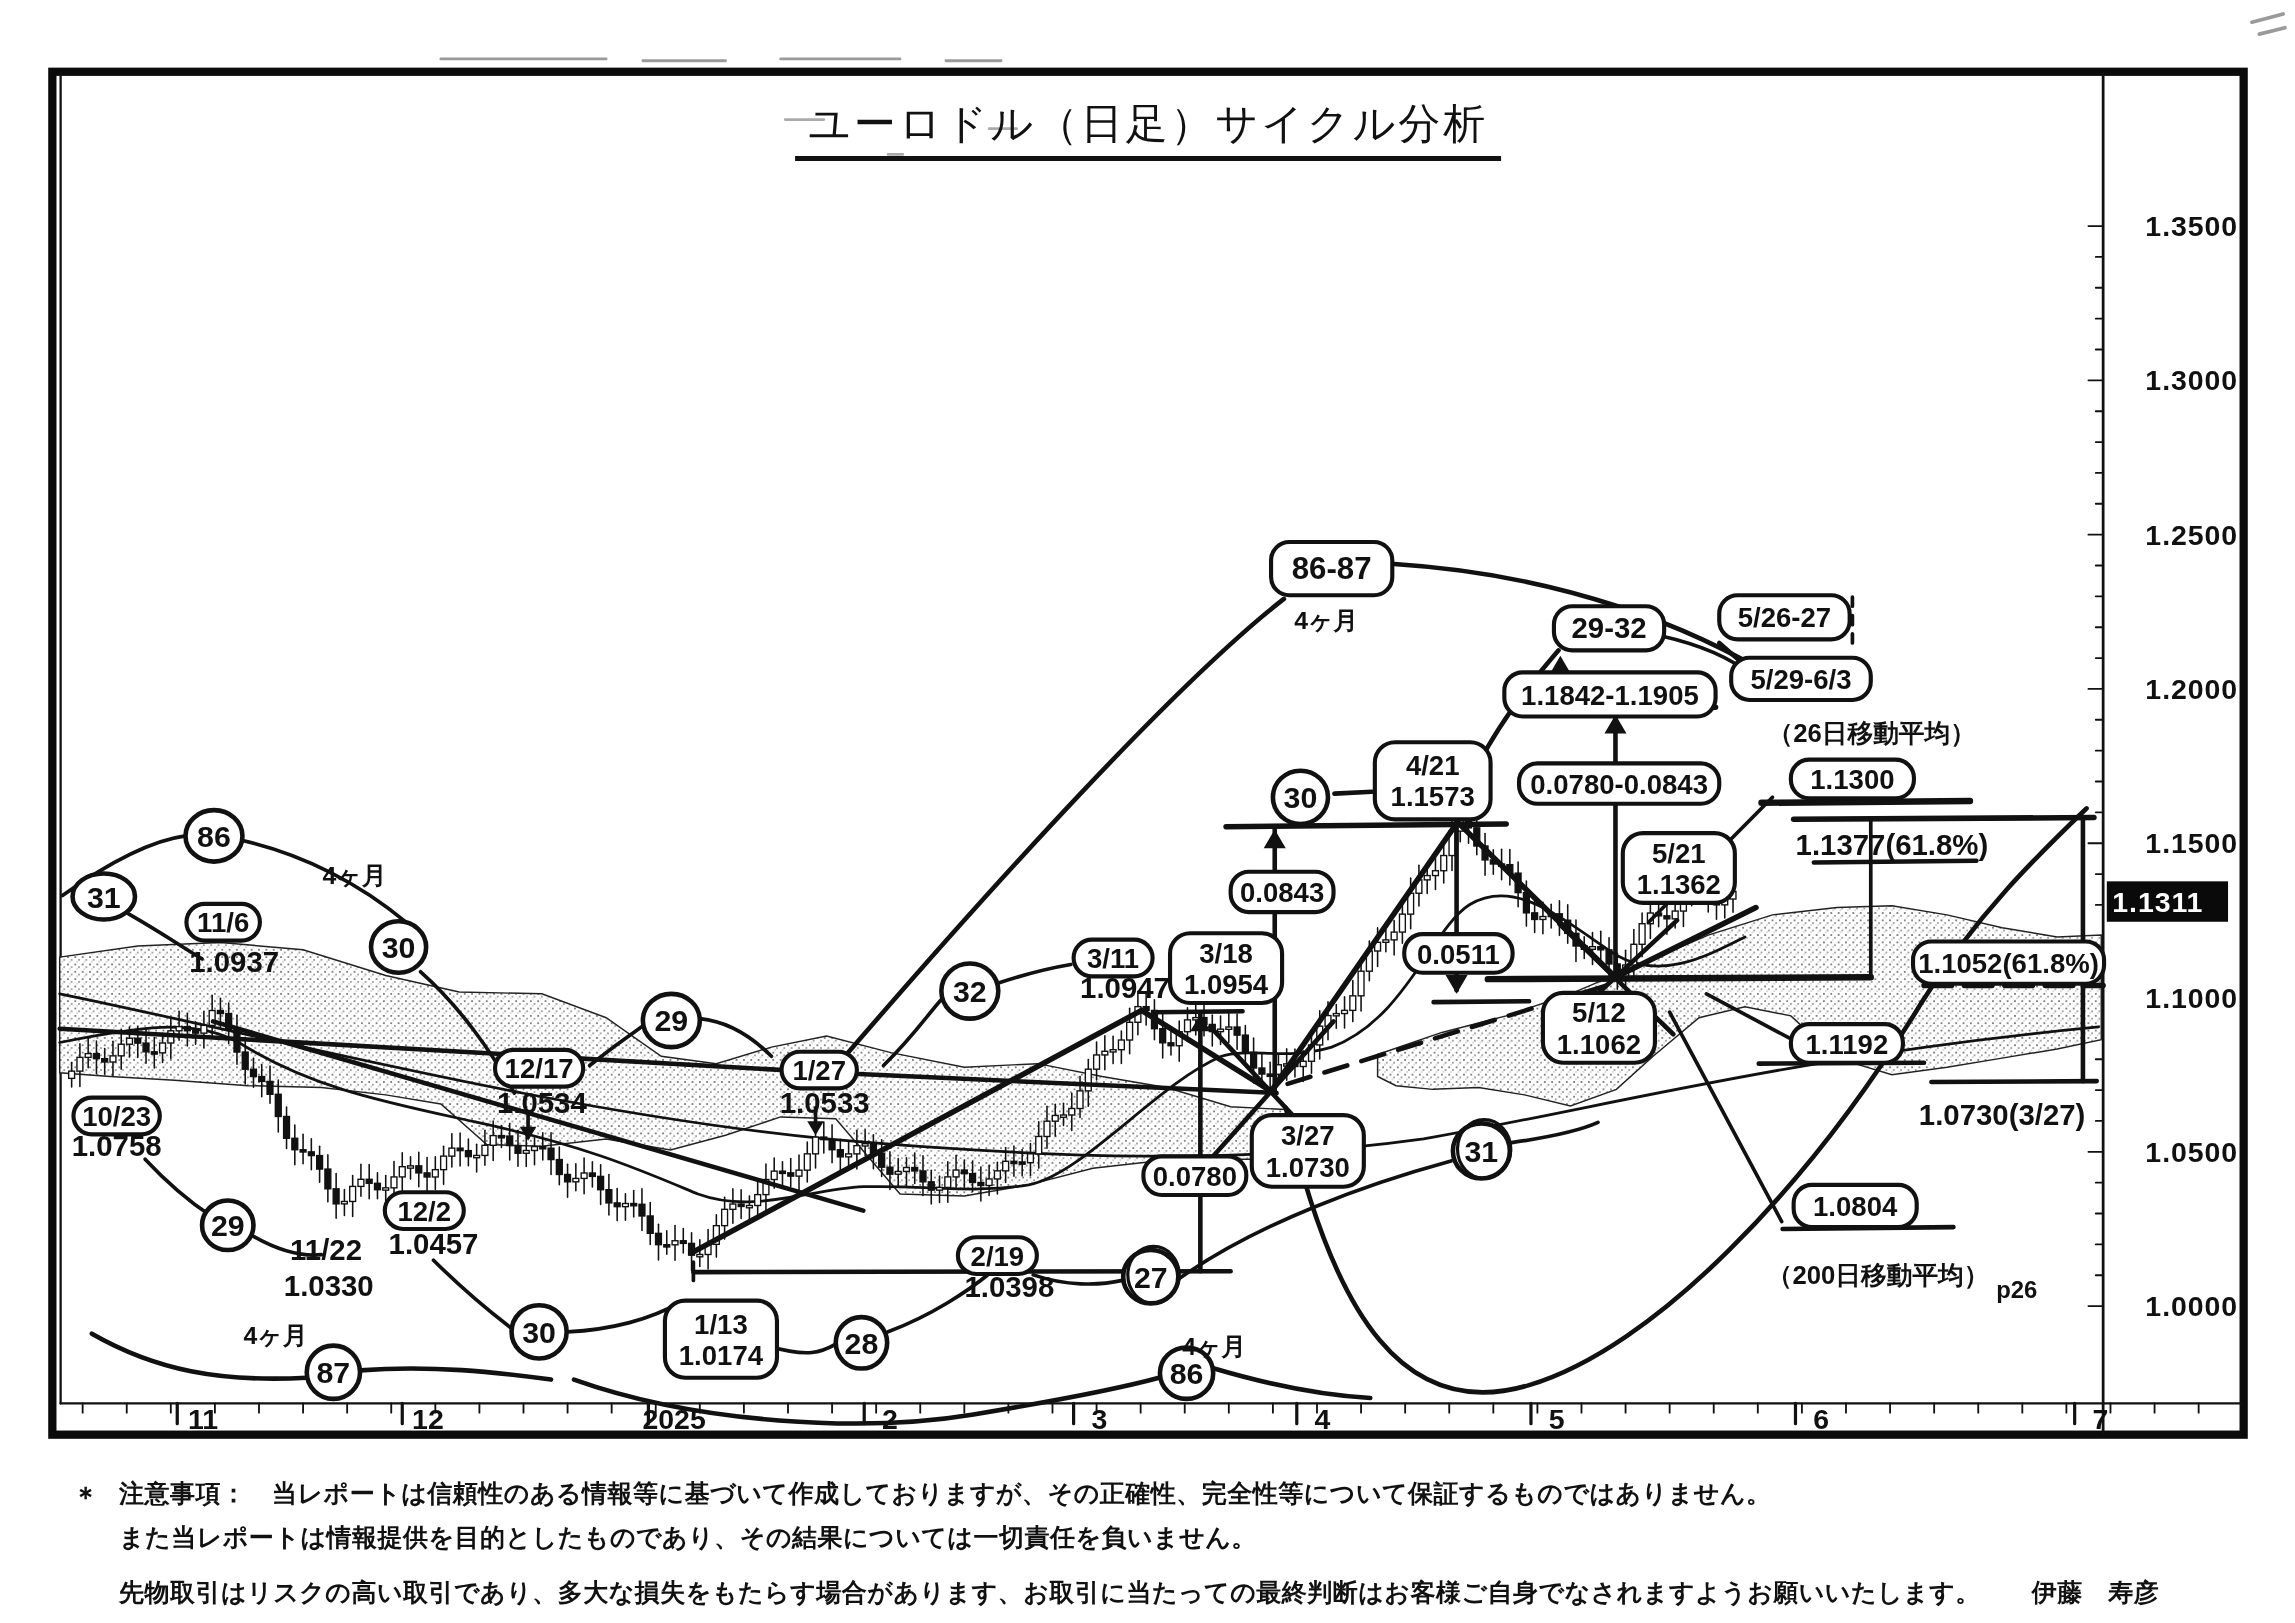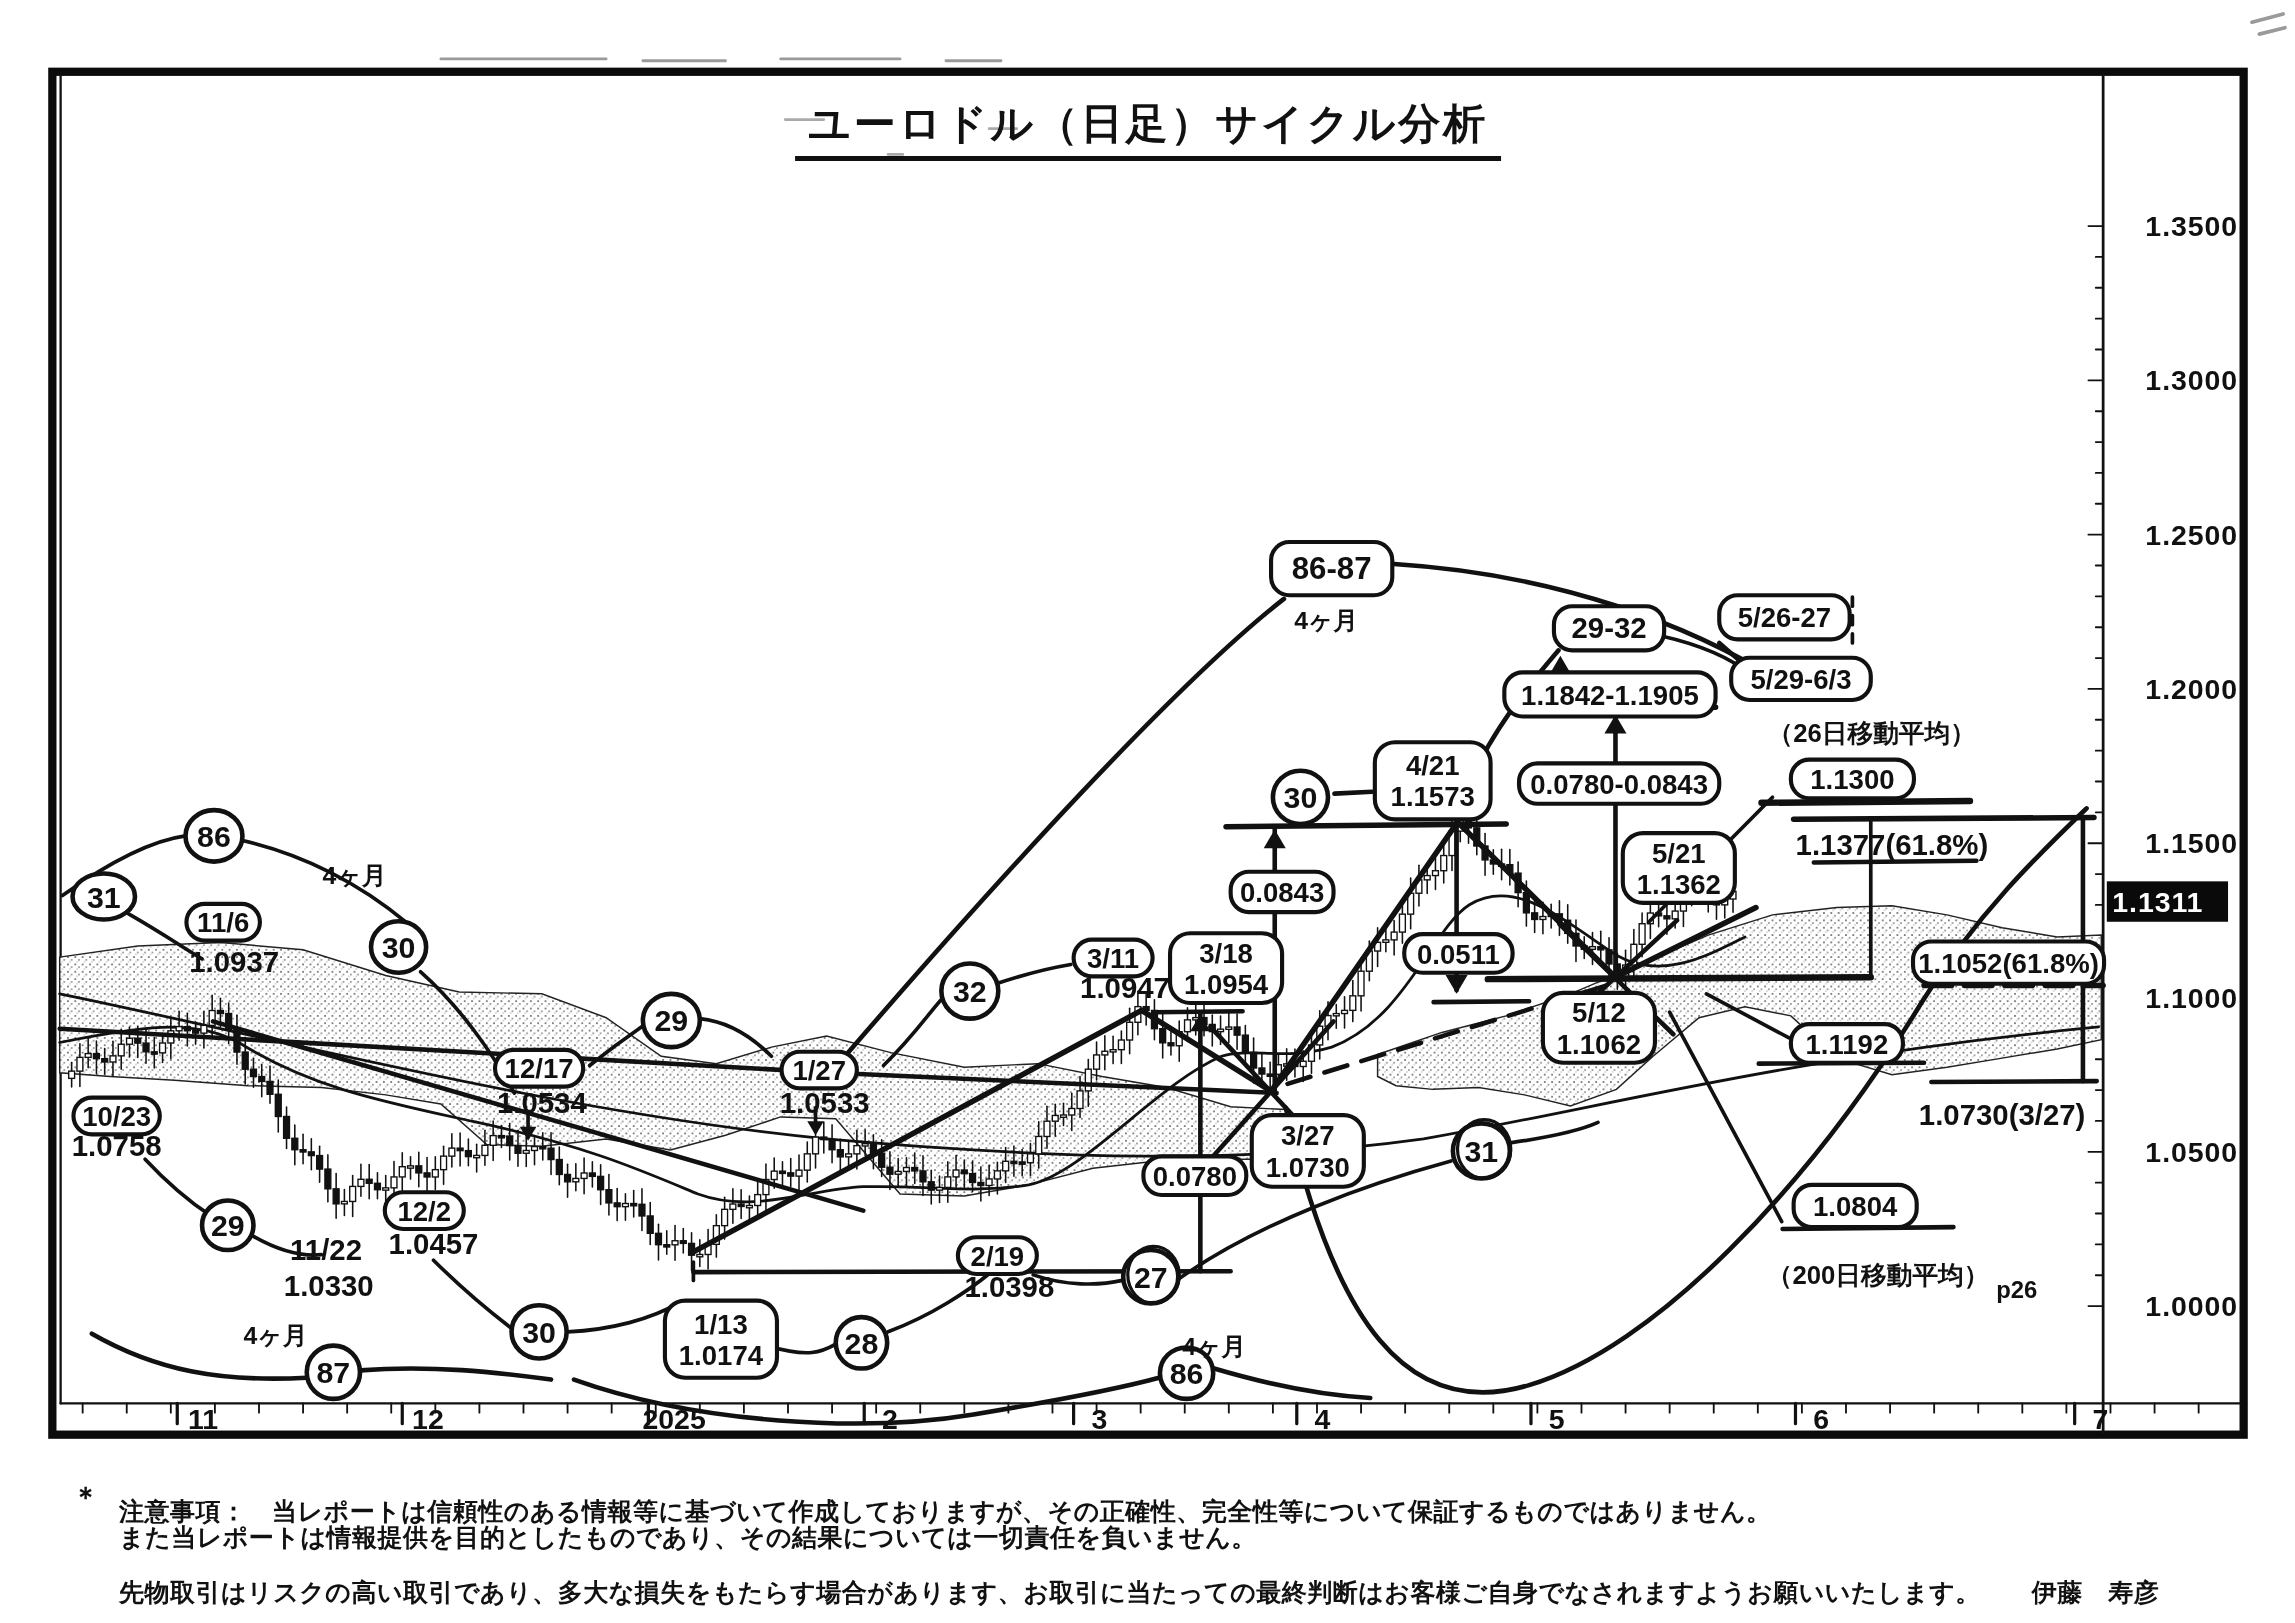--- a/index.html
+++ b/index.html
@@ -1,24 +1,24 @@
 <!DOCTYPE html>
 <html style="font-size:14.7px"><head>
 <meta charset="utf-8">
 <style>
   html,body{margin:0;padding:0;background:#fff;}
   body{width:2296px;height:1624px;position:relative;overflow:hidden;
        font-family:"Liberation Sans","DejaVu Sans",sans-serif;color:#111;}
   .page-title{position:absolute;left:50%;top:96px;transform:translateX(-50%);
-       font-size:42px;font-weight:bold;letter-spacing:2.8px;
+       font-size:42px;font-weight:normal;letter-spacing:2.8px;
        border-bottom:5.5px solid #111;padding:0 13px 3.7px 13px;white-space:nowrap;}
   .disclaimer{position:absolute;left:0;top:1477px;width:2296px;font-weight:bold;}
   .disclaimer .star{position:absolute;left:72px;top:1.8px;font-size:27.5px;}
   .disclaimer .dline{position:absolute;left:119px;white-space:nowrap;font-size:25px;letter-spacing:0.5px;}
-  .l1{top:18px;} .l2{top:44px;} .l3{top:99px;}
+  .l1{top:0;} .l2{top:44px;} .l3{top:99px;}
   svg{position:absolute;left:0;top:0;}
 </style>
 </head>
 <body>
 
 <svg id="chart" width="2296" height="1624" viewBox="0 0 2500 1768">
     <defs>
       <pattern id="stip" width="8" height="8" patternUnits="userSpaceOnUse">
         <rect x="0" y="0" width="8" height="8" fill="#fff"></rect>
         <circle cx="2" cy="2" r="1" fill="#555"></circle>

